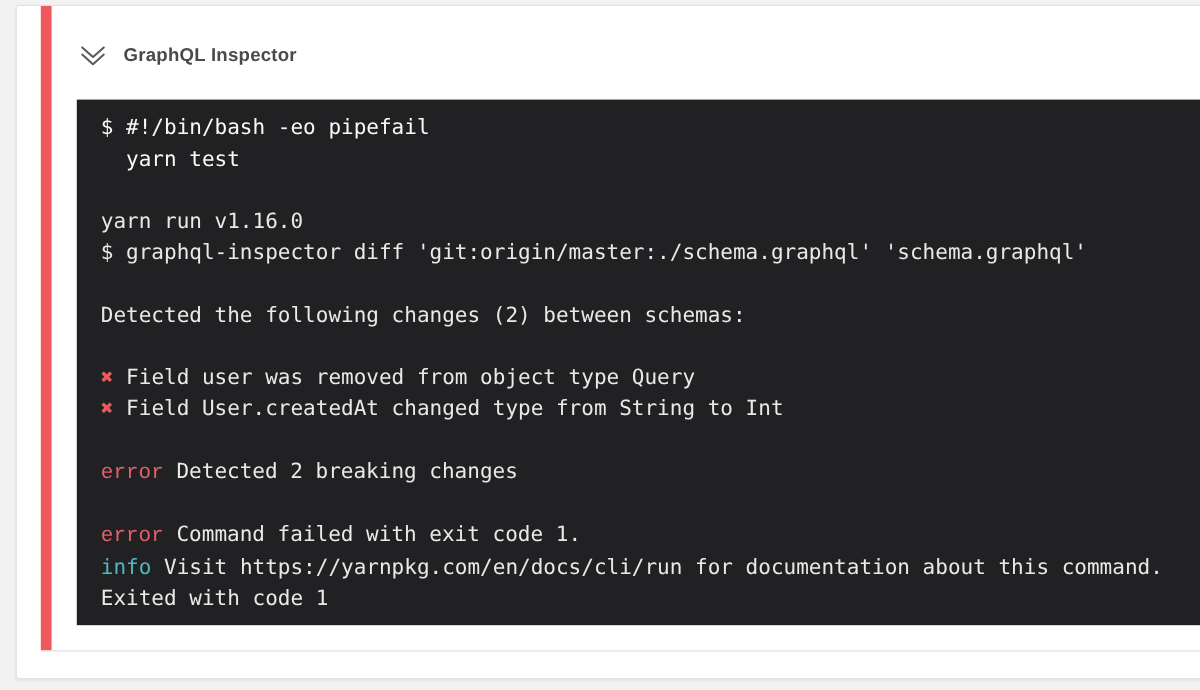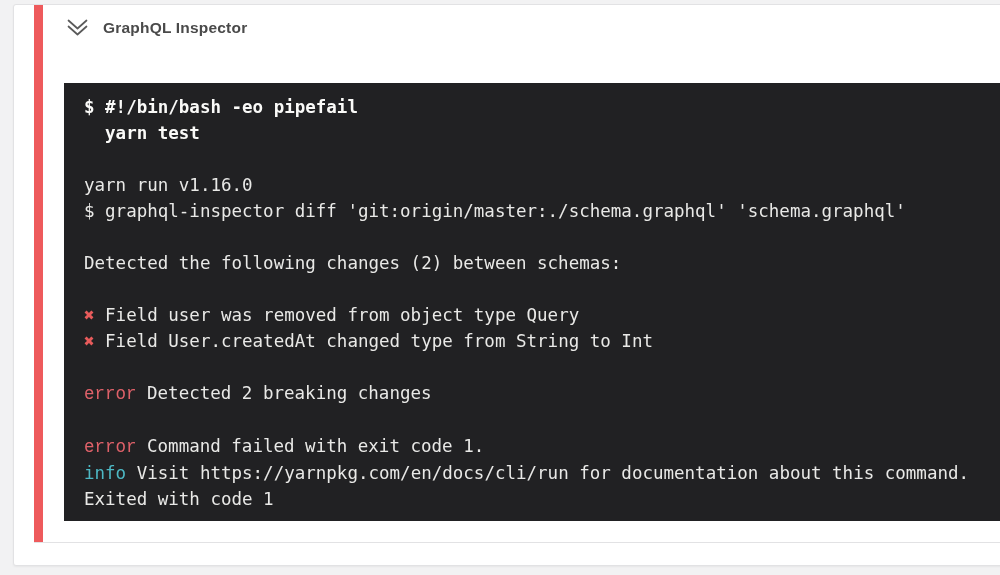--- a/index.html
+++ b/index.html
@@ -30,21 +30,21 @@
     background: var(--accent, #ee5a5c);
   }
   .section-divider {
     position: absolute;
     left: 20px; right: 0;
     top: 537px; height: 1px;
     background: var(--border-color, #e8e8ea);
   }
   .step-header {
     position: absolute;
-    left: 50px; top: 11px;
+    left: 50px; top: 30px;
     display: flex;
     align-items: center;
     gap: 12px;
     cursor: pointer;
   }
   .chevron-wrap { display: inline-flex; width: 27px; height: 24px; }
   .chevron-wrap svg { width: 27px; height: 24px; }
   .step-title {
     font-size: 15.5px;
     font-weight: bold;
@@ -58,21 +58,21 @@
     background: var(--term-bg, #212123);
     padding: 11px 20px;
     overflow: hidden;
     font-family: "DejaVu Sans Mono", monospace;
     font-size: 17.5px;
     line-height: 26px;
     color: var(--term-fg, #e9e9e7);
     white-space: pre;
   }
   .t-line { min-height: 26px; }
-  .t-line.bold { font-weight: bold; color: var(--term-bold-fg, #fafaf8); }
+  .t-line.bold { font-weight: normal; color: var(--term-bold-fg, #fafaf8); }
   .s-error { color: var(--term-error, #df6169); font-family: Liberation Mono, monospace; }
   .s-mark  { color: var(--term-mark, #e85b5b); }
   .s-info  { color: var(--term-info, #4db8c4); }
 </style>
 </head>
 <body>
 
 <div class="page">
   <div class="card">
     <div class="accent-bar"></div>

